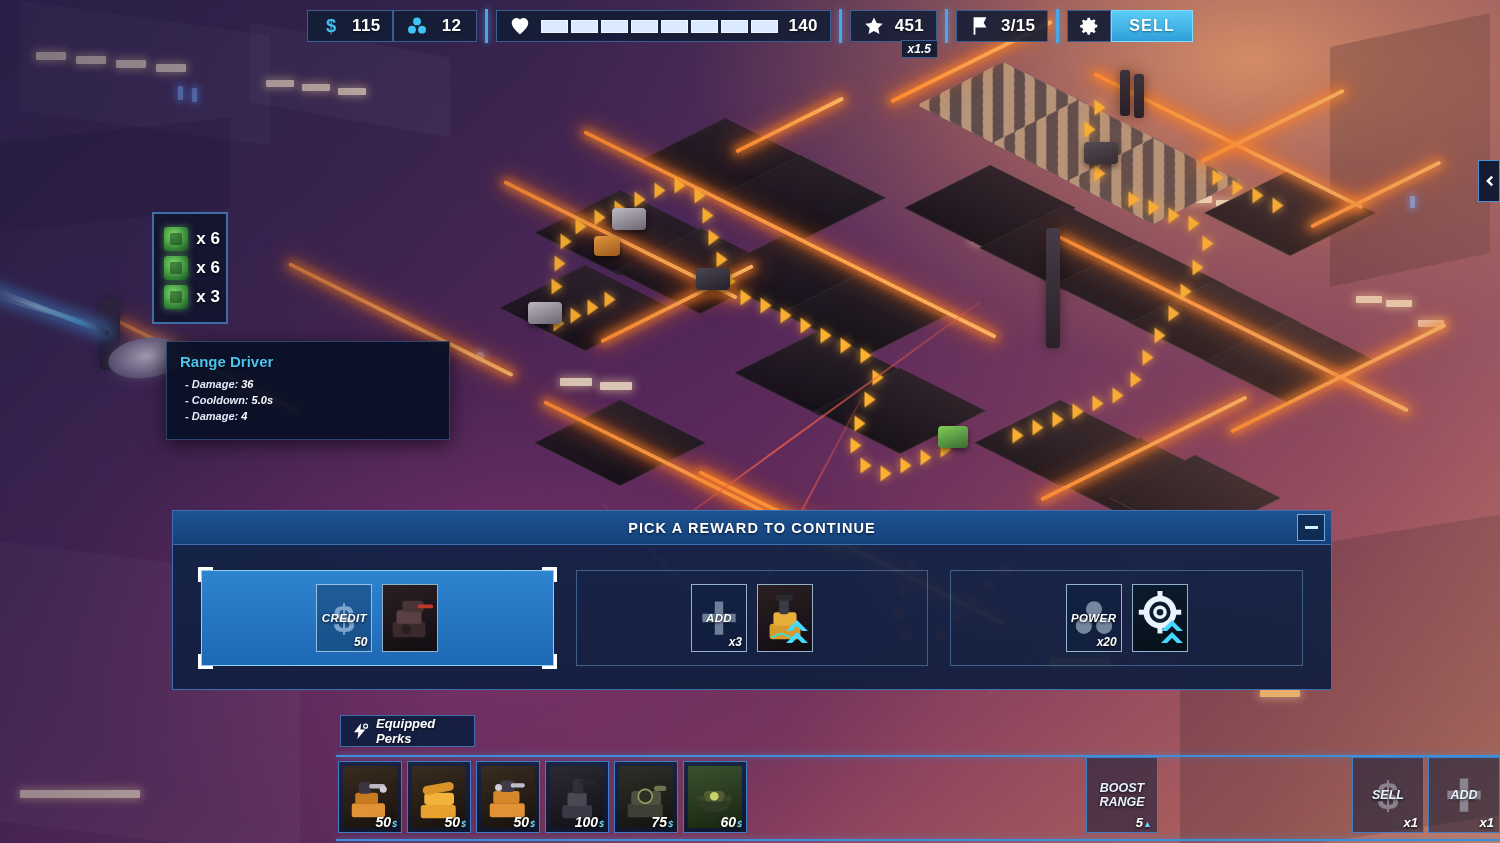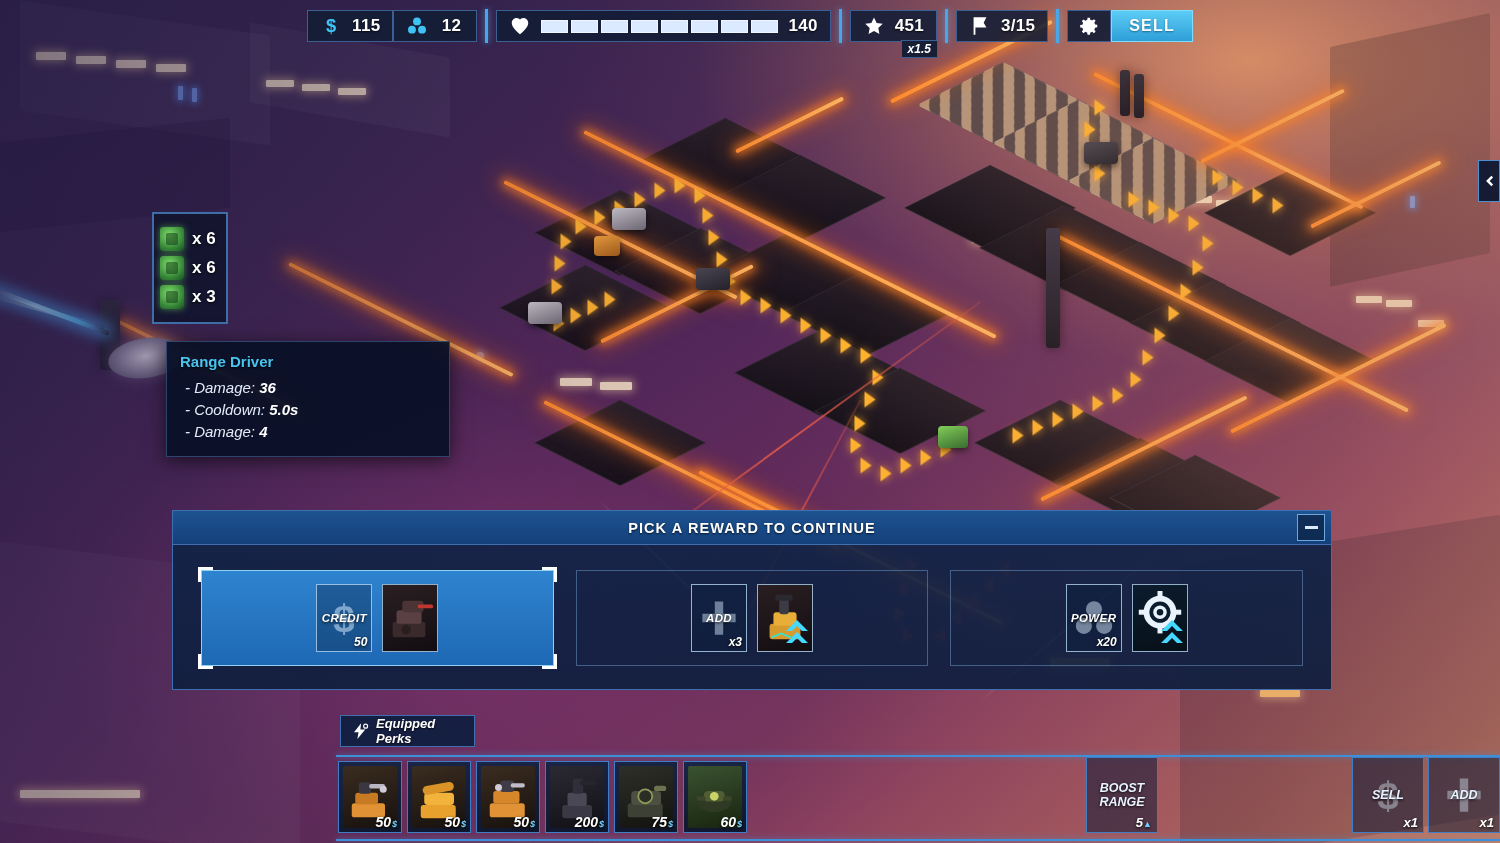--- a/index.html
+++ b/index.html
@@ -134,21 +134,21 @@
     display:flex; align-items:center; cursor:pointer;
     text-shadow:0 1px 2px rgba(0,50,80,0.55);
   }
 
   
   #res-panel {
     position:absolute; left:152px; top:212px; width:76px;
     background:rgba(16,20,44,0.86); border:2px solid #3e6ea8;
     padding:8px 6px; z-index:35;
   }
-  .res-row { display:flex; align-items:center; gap:8px; margin:5px 0; }
+  .res-row { display:flex; align-items:center; gap:8px; margin:5px 0;justify-content:flex-end; }
   .res-ico {
     width:24px; height:24px; border-radius:3px;
     background:radial-gradient(circle at 40% 35%, #7fe06a, #2f7c33 70%, #1c4a22);
     box-shadow:0 0 7px rgba(110,220,95,0.55); position:relative;
   }
   .res-ico:after {
     content:""; position:absolute; inset:6px; border-radius:2px;
     background:rgba(20,60,25,0.55);
   }
   .res-cnt {
@@ -164,21 +164,21 @@
     box-shadow:0 4px 18px rgba(0,0,0,0.6);
   }
   .tt-title {
     color:#49c3f0; font-size:15px; font-weight:bold; margin-bottom:7px;
     text-shadow:0 1px 2px rgba(0,0,0,0.9);
   }
   .tt-body {
     color:#e3ecf8; font-size:11.5px; font-style:italic; line-height:1.35;
   }
   .tt-body p { margin-bottom:9px; }
-  .tt-stats { color:#e3ecf8; font-size:15px; font-style:italic; line-height:1.45; padding-left:5px; }
+  .tt-stats { color:#e3ecf8; font-size:11px; font-style:italic; line-height:1.45; padding-left:5px;font-weight:bold; }
   .tt-stats b { color:#ffffff; }
 
   
   #reward-panel {
     position:absolute; left:172px; top:510px; width:1160px; height:180px;
     background:linear-gradient(180deg, rgba(17,36,72,0.93), rgba(15,30,62,0.93));
     border:1px solid #3f6fae; z-index:38;
   }
   .rp-header {
     height:34px; background:linear-gradient(180deg,#1d5391,#14407a);
@@ -727,21 +727,21 @@
       <span class="price"><span>50</span><u>$</u></span>
     </div>
     <div class="slot">
       <div class="art" style="background:linear-gradient(165deg,#2b2a33,#111016);"></div>
       <svg viewBox="0 0 64 72" style="position:absolute;inset:4px;width:56px;height:64px;">
         <rect x="14" y="44" width="34" height="15" rx="3" fill="#3a3844"></rect>
         <rect x="20" y="30" width="22" height="15" rx="3" fill="#4a4855"></rect>
         <rect x="26" y="14" width="12" height="17" rx="3" fill="#302e39"></rect>
         <rect x="34" y="16" width="18" height="5" rx="2" fill="#26242d"></rect>
       </svg>
-      <span class="price"><span>200</span><u>$</u></span>
+      <span class="price"><span>100</span><u>$</u></span>
     </div>
     <div class="slot">
       <div class="art" style="background:linear-gradient(165deg,#2e2f28,#12130f);"></div>
       <svg viewBox="0 0 64 72" style="position:absolute;inset:4px;width:56px;height:64px;">
         <rect x="10" y="42" width="40" height="16" rx="3" fill="#3d4034"></rect>
         <rect x="14" y="28" width="34" height="16" rx="4" fill="#4c5040"></rect>
         <circle cx="30" cy="34" r="8" fill="#2b2e25" stroke="#8f9a5c" stroke-width="2"></circle>
         <rect x="40" y="22" width="14" height="6" rx="3" fill="#6d7350"></rect>
       </svg>
       <span class="price"><span>75</span><u>$</u></span>

